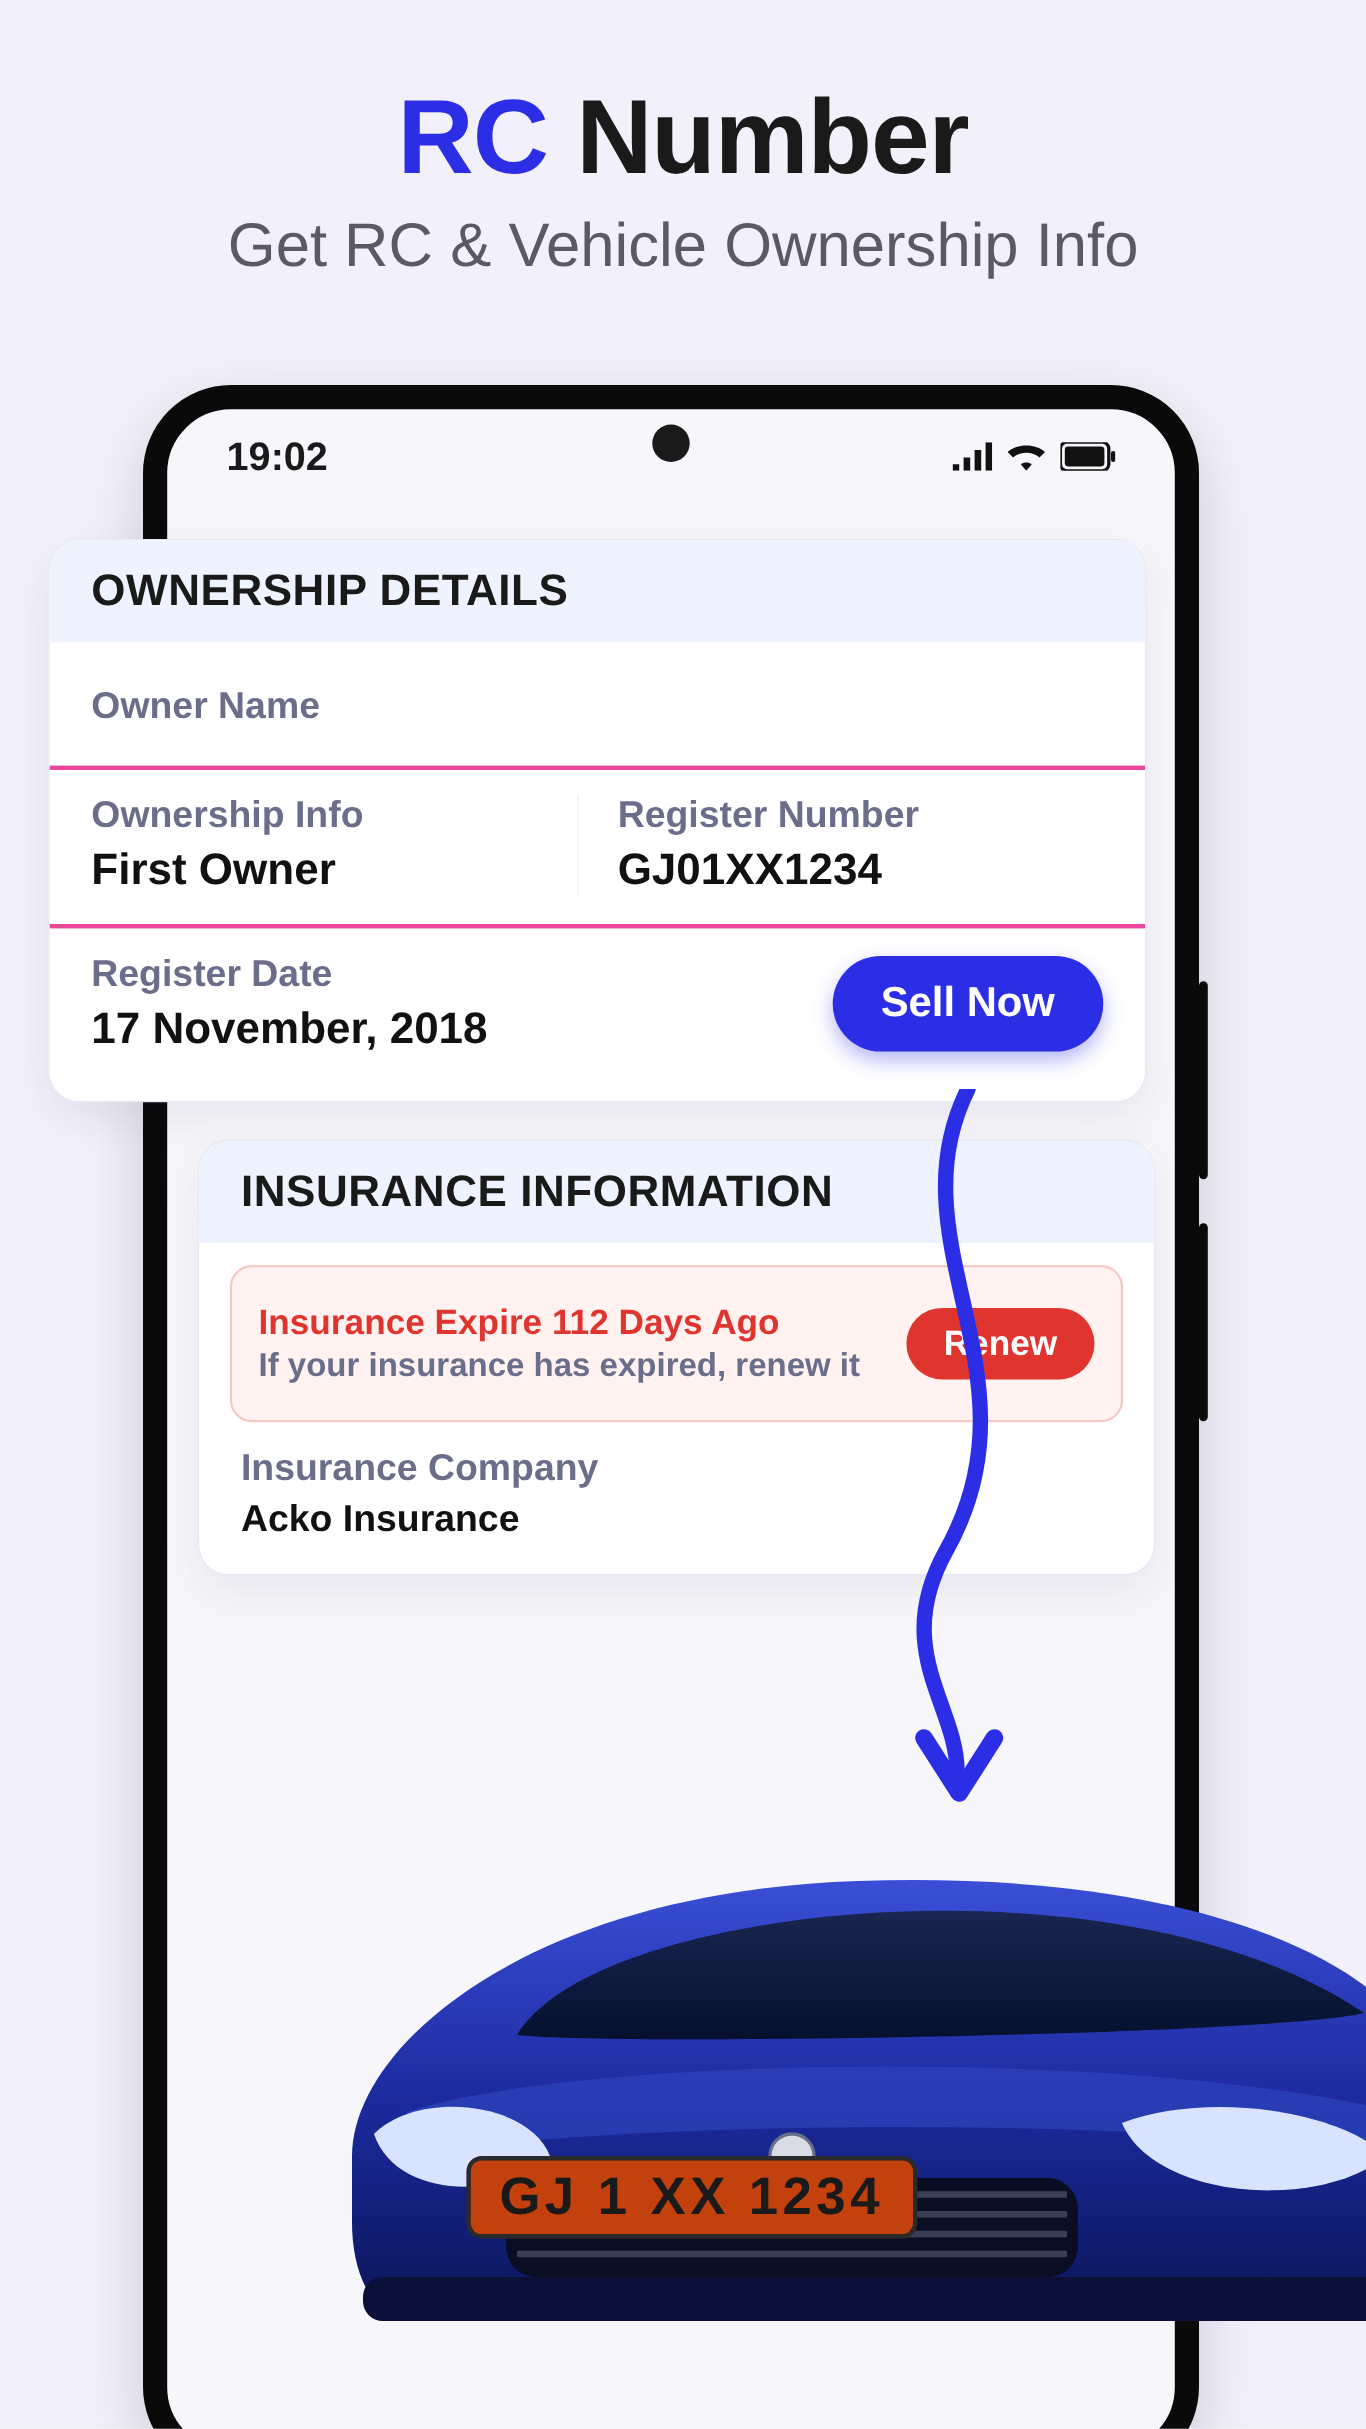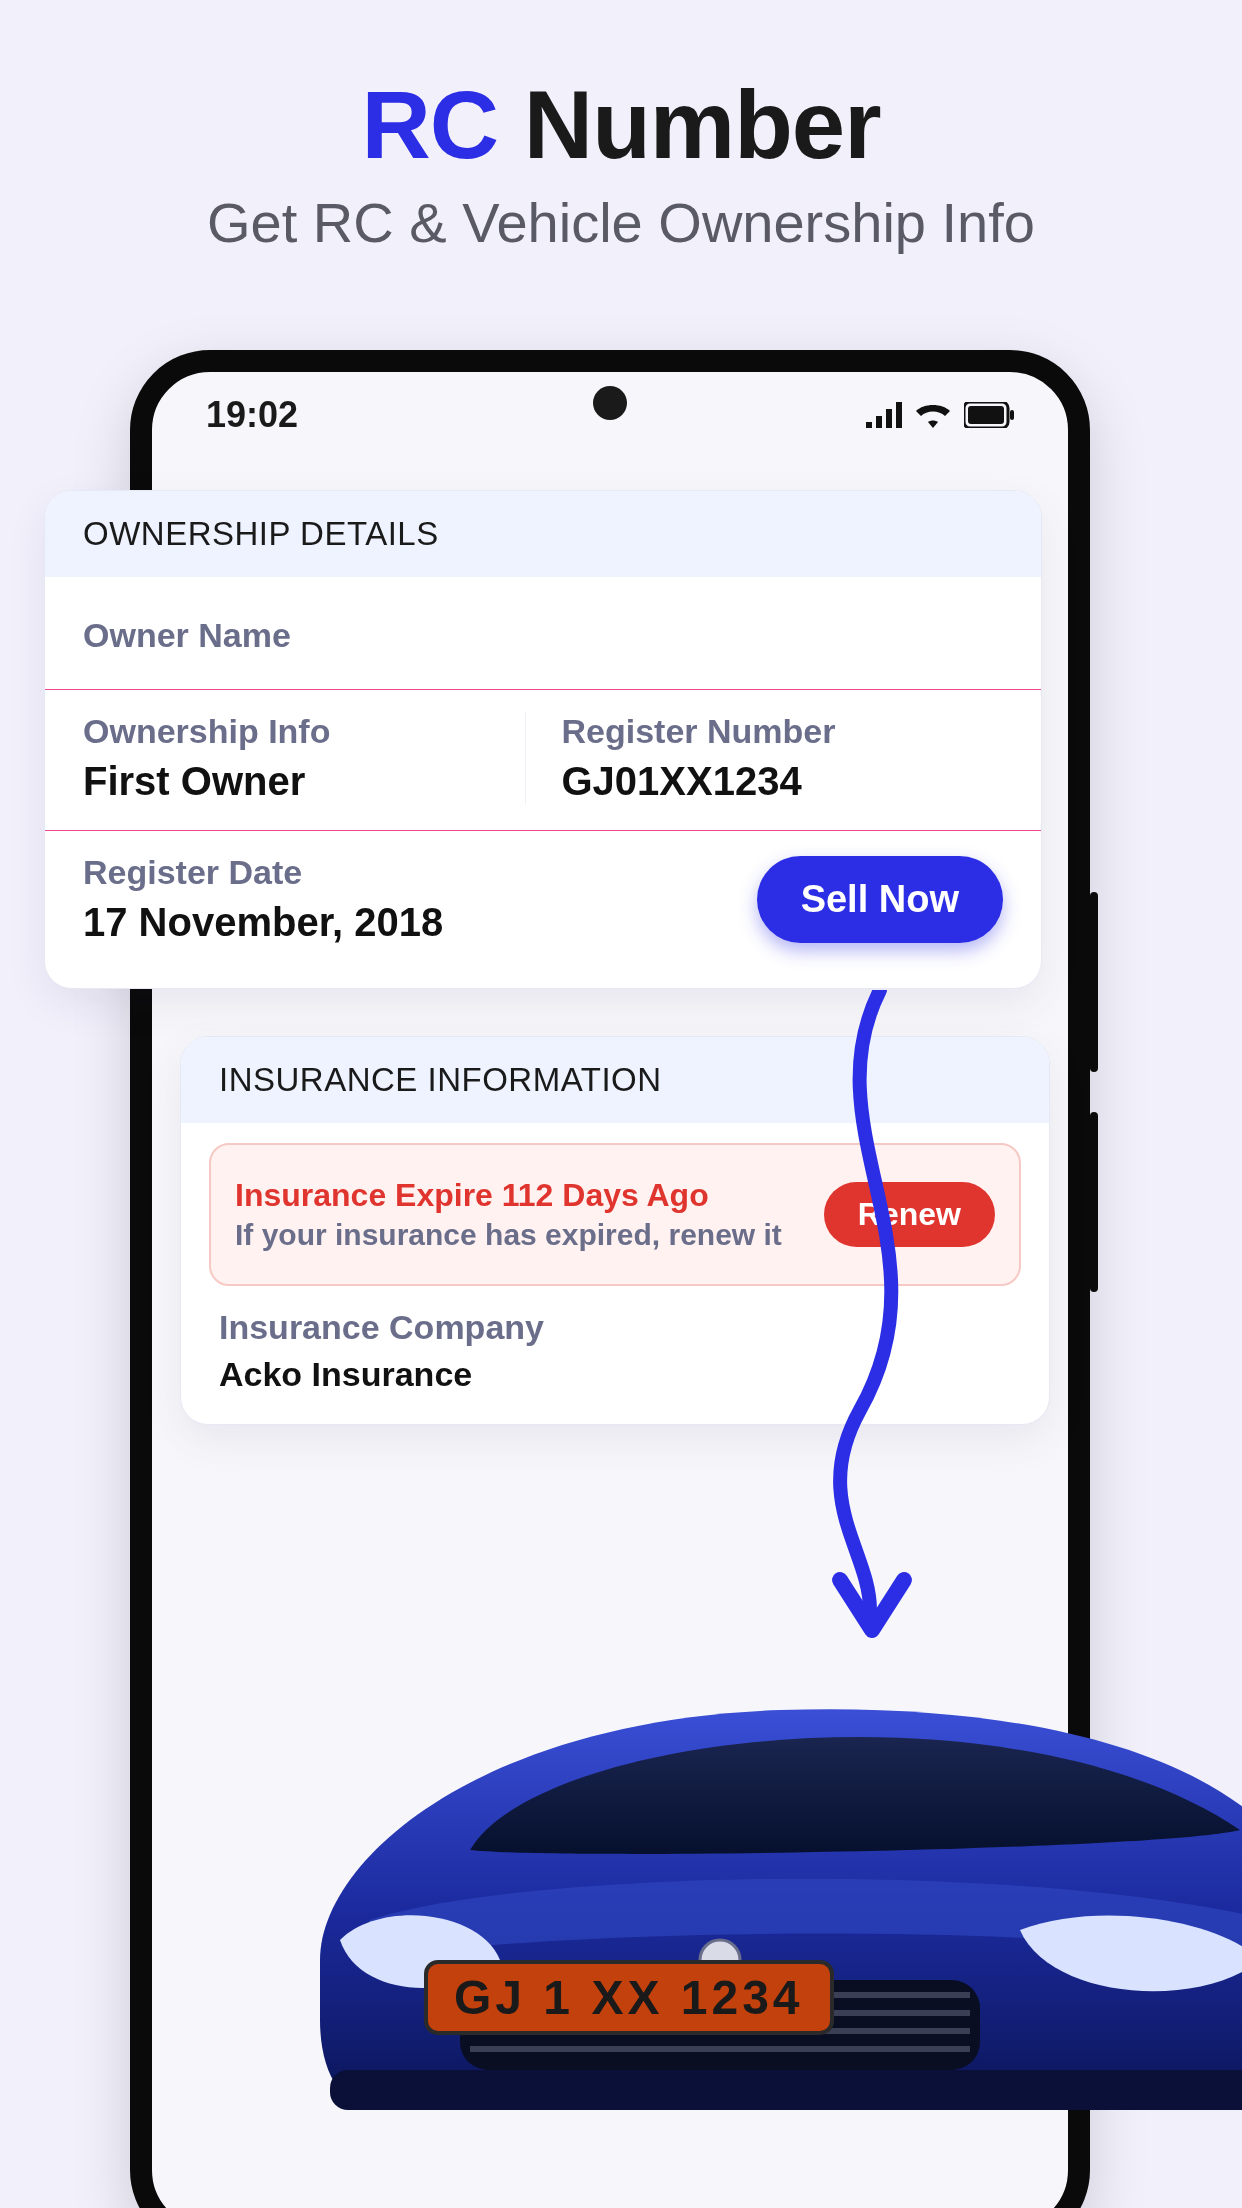--- a/index.html
+++ b/index.html
@@ -75,29 +75,29 @@
       z-index: 5;
     }
     .card-insurance {
       position: absolute;
       left: 180px; top: 1036px;
       width: 870px;
     }
     .card-header {
       background: #eef3ff;
       padding: 24px 38px;
-      font-size: 33px;
-      font-weight: 400;
+      font-size: 40px;
+      font-weight: 700;
       letter-spacing: .5px;
       color: #1a1a1a;
     }
     .card-body { padding: 17px 0; }
     .row {
       padding: 22px 38px 26px;
-      border-top: 1px solid #ec4899;
+      border-top: 4px solid #ec4899;
     }
     .row:first-child { border-top: none; }
     .row-split { display: flex; }
     .row-split > div { flex: 1; }
     .row-split > div + div {
       border-left: 1px solid #eef0f6;
       padding-left: 36px;
     }
     .label {
       color: #6a6e8a;

